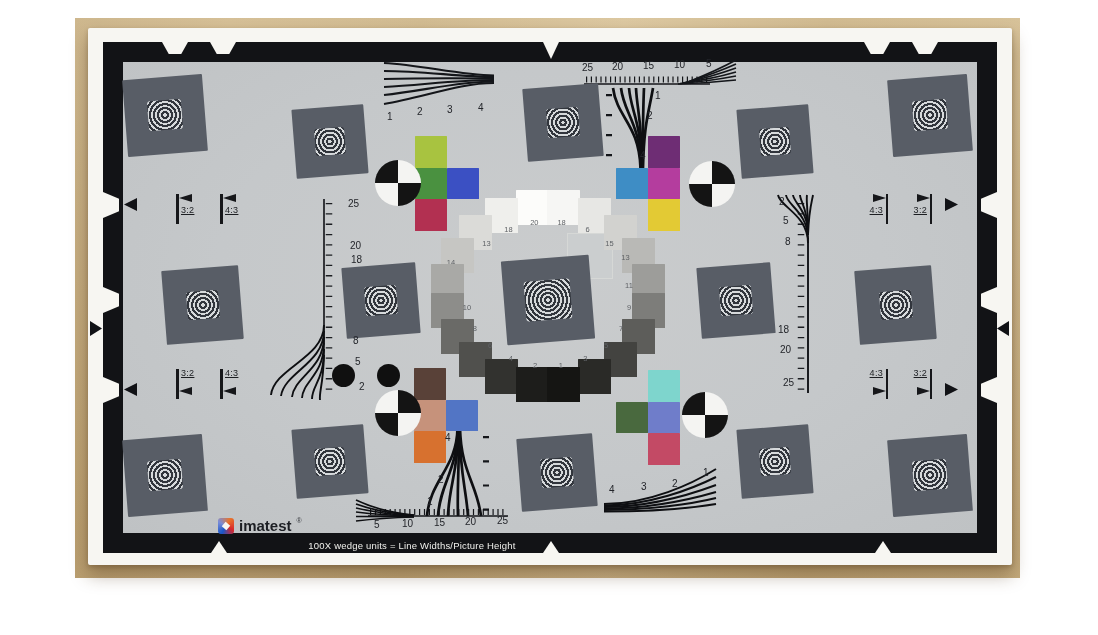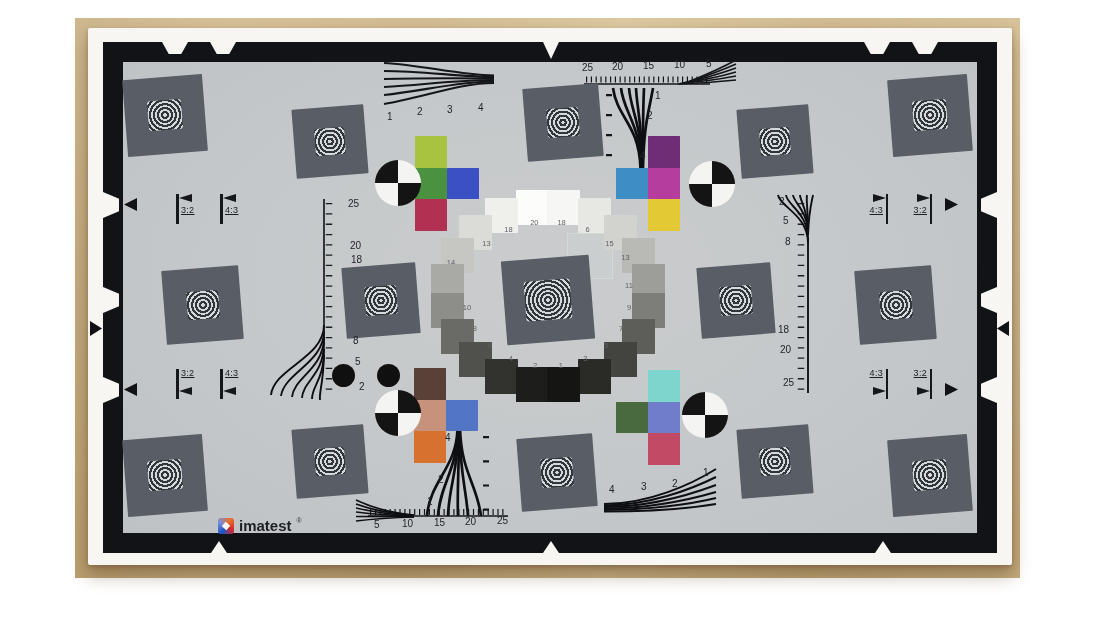--- a/index.html
+++ b/index.html
@@ -360,13 +360,14 @@
         <div class="am-label" style="right: 5px; top: 1px;">3:2</div>
       </div>
     </div>
 
   <div class="logo">
     <span class="logo-icon"></span>
     <span class="logo-text">imatest</span>
     <span class="logo-mark">®</span>
   </div>
 
+  <div class="footer-text">100X wedge units = Line Widths/Picture Height</div>
 </div>
 
 </body></html>

